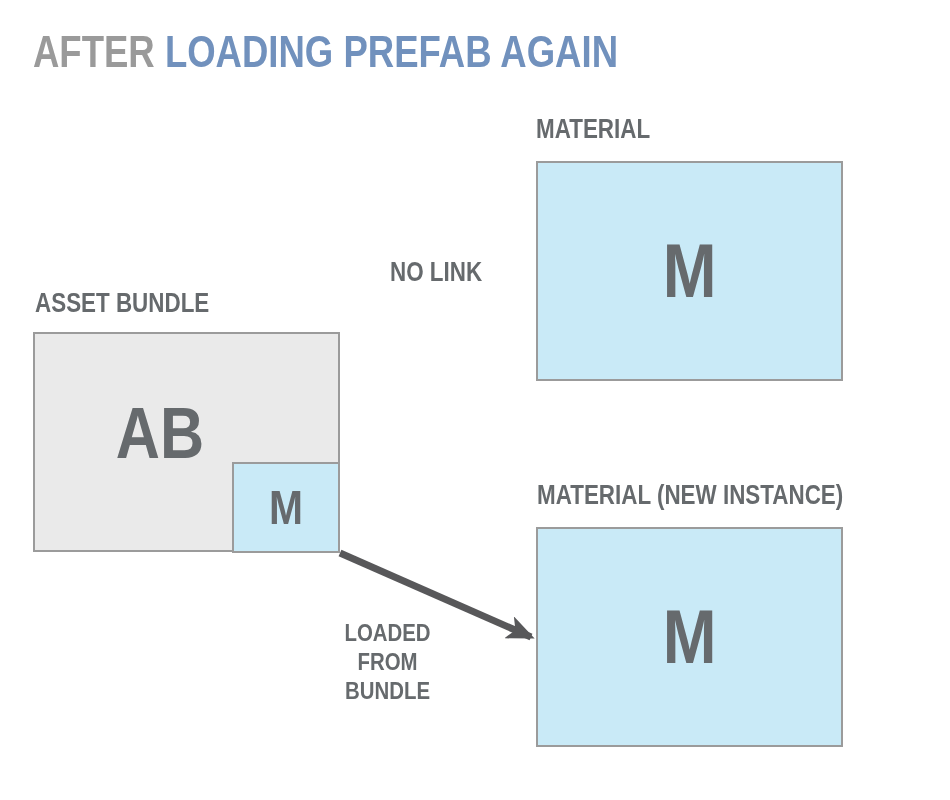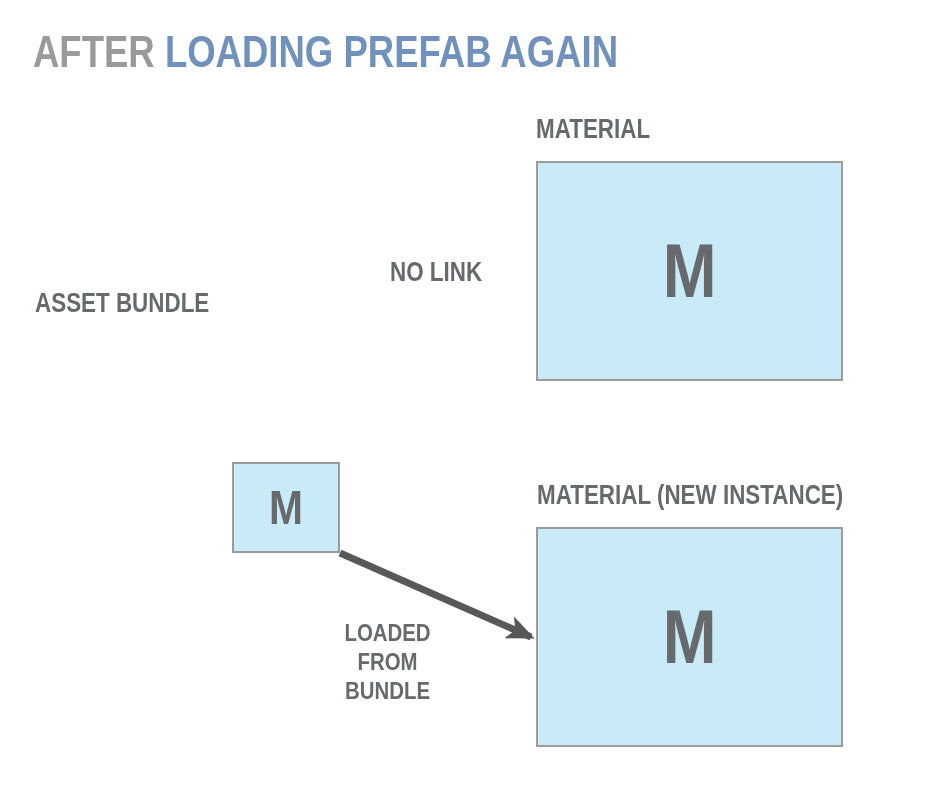--- a/index.html
+++ b/index.html
@@ -111,20 +111,25 @@
   <h1 class="page-title condensed"><span class="muted">AFTER</span><span> </span><span class="accent">LOADING PREFAB AGAIN</span></h1>
 
   <div class="dlabel condensed label-material-original">MATERIAL</div>
   <div class="dbox blue box-material-original">
     <span class="letter big">M</span>
   </div>
 
   <div class="dlabel condensed label-no-link">NO LINK</div>
 
   <div class="dlabel condensed label-asset-bundle">ASSET BUNDLE</div>
+  <div class="dbox gray box-asset-bundle">
+    <div class="ab-zone">
+      <span class="letter huge">AB</span>
+    </div>
+  </div>
   <div class="dbox blue box-bundled-material">
     <span class="letter small">M</span>
   </div>
 
   <svg class="arrow-layer" viewBox="0 0 950 800" xmlns="http://www.w3.org/2000/svg">
     <defs>
       <marker id="ah" markerUnits="userSpaceOnUse" markerWidth="28" markerHeight="24" refX="24" refY="12" orient="auto">
         <path d="M0,0 L28,12 L0,24 L7,12 z"></path>
       </marker>
     </defs>

